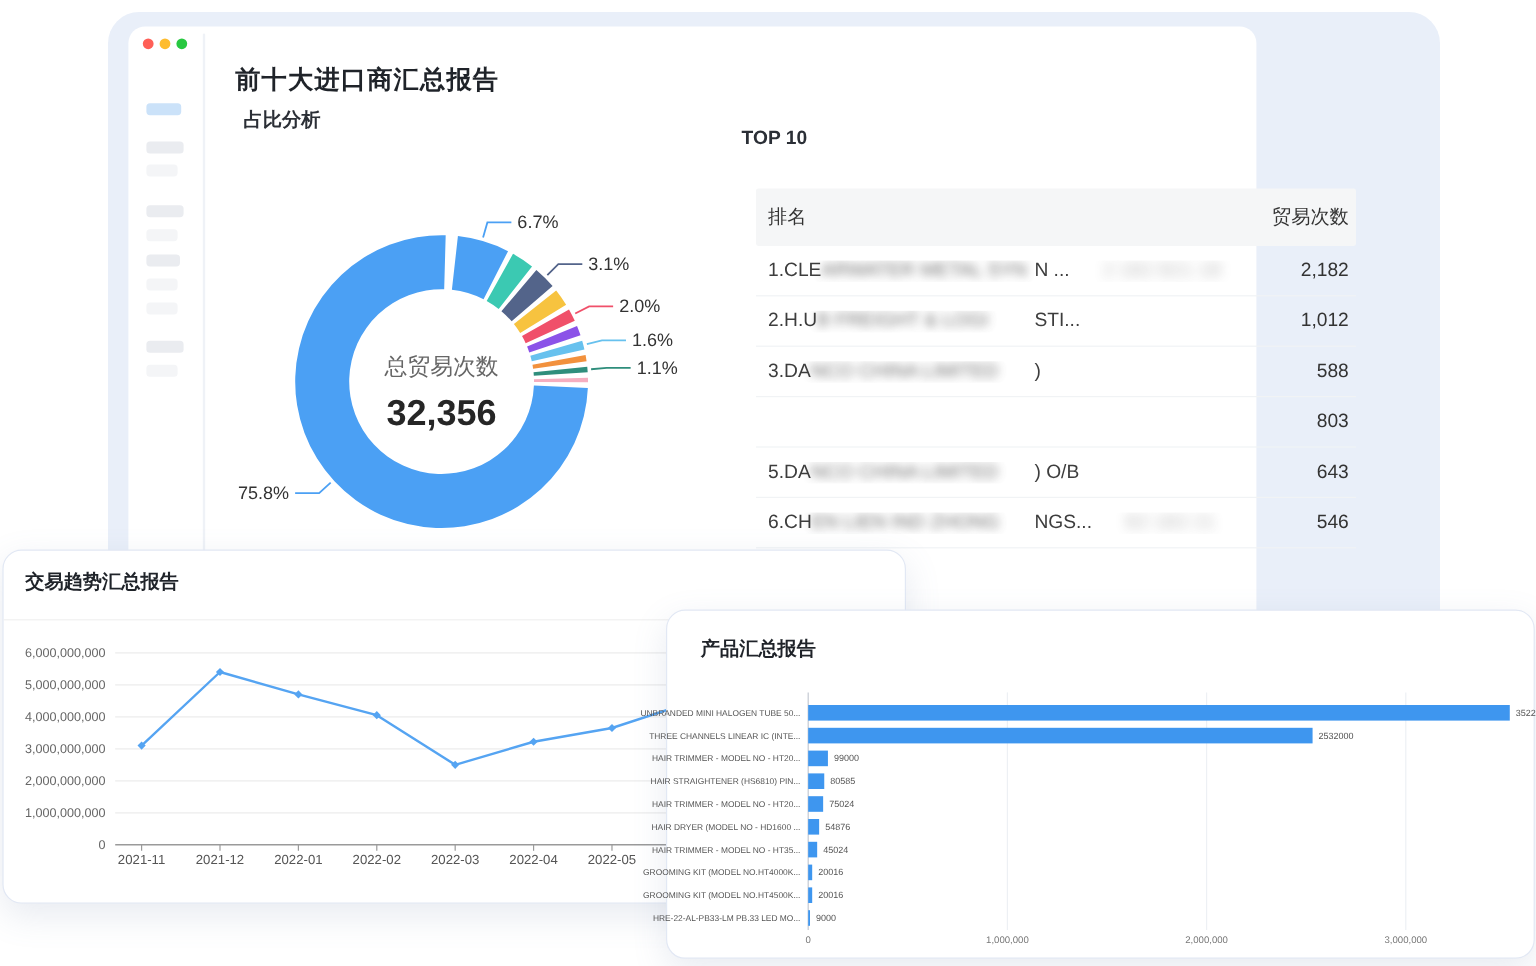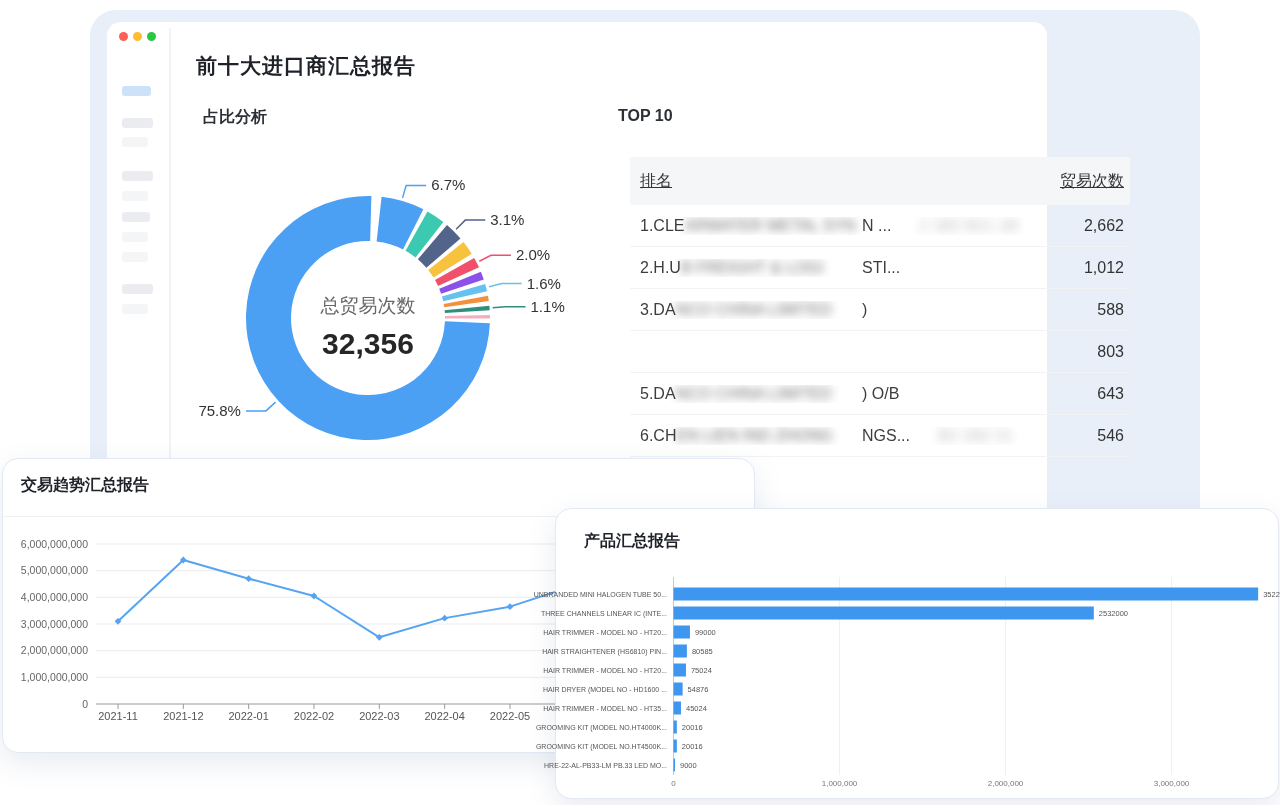--- a/index.html
+++ b/index.html
@@ -29,21 +29,21 @@
 
   .win-title{
     position:absolute;left:89px;top:30px;font-size:21px;font-weight:700;color:#1F2329;letter-spacing:1px;
   }
   .section-title{position:absolute;font-size:16px;font-weight:600;color:#2b2f36;}
 
   
   .top10{position:absolute;left:523px;top:135px;width:500px;}
   .thead{
     display:flex;align-items:center;height:48px;background:#F5F6F7;border-radius:2px;
-    font-size:16px;color:#333;padding:0 6px 0 10px;box-sizing:border-box;font-weight:500;text-decoration:underline;
+    font-size:16px;color:#333;padding:0 6px 0 10px;box-sizing:border-box;font-weight:500;
   }
   .thead .col-right{margin-left:auto;}
   .trow{
     display:flex;align-items:center;height:42px;border-bottom:1px solid #F1F3F5;
     font-size:16px;color:#3D3D3D;padding:0 6px 0 10px;box-sizing:border-box;white-space:nowrap;
   }
   .row-label{display:flex;align-items:center;overflow:hidden;flex:1;}
   .nameblock{display:inline-flex;width:222px;overflow:hidden;flex:none;align-items:center;}
   .blurred{filter:blur(4px);opacity:.8;color:#4a4a4a;white-space:nowrap;overflow:hidden;flex:1;}
   .extra-blur{filter:blur(5px);opacity:.38;color:#555;margin-left:28px;white-space:nowrap;overflow:hidden;}
@@ -80,21 +80,21 @@
         <div class="skel" style="top: 169px; width: 26px; background: rgb(244, 245, 247);"></div>
         <div class="skel" style="top: 190px; width: 28px; background: rgb(234, 236, 240);"></div>
         <div class="skel" style="top: 210px; width: 26px; background: rgb(244, 245, 247);"></div>
         <div class="skel" style="top: 230px; width: 26px; background: rgb(244, 245, 247);"></div>
         <div class="skel" style="top: 262px; width: 31px; background: rgb(234, 236, 240);"></div>
         <div class="skel" style="top: 282px; width: 26px; background: rgb(244, 245, 247);"></div>
       </div>
 
     <div class="win-title">前十大进口商汇总报告</div>
 
-    <div class="section-title" style="left:96px;top:85px;">占比分析</div>
+    <div class="section-title" style="left:96px;top:68px;">占比分析</div>
 
     <svg class="chart-layer" style="left:81px;top:136px;" width="400" height="300" id="donut-svg">
         <path d="M193.59920972917172,38.760313862407244A122,122 0 0 1 235.37906998859378,51.293244886996874L214.95236384526,91.38999882212097A77,77 0 0 0 188.58310777988706,83.47987022463408Z" fill="#4BA0F4"></path>
         <polyline points="214.55521992560168,39.87116592635513 218.14896279786424,27.37776718269606 238.14896279786424,27.37776718269606" fill="none" stroke="#4BA0F4" stroke-width="1.5"></polyline>
         <text x="243.14896279786424" y="32.37776718269606" font-size="15" fill="#333" text-anchor="start">6.7%</text>
         <path d="M239.51126514671188,53.49925201841182A122,122 0 0 1 255.353346669546,64.05275853001702L227.5590794553692,99.44313448205992A77,77 0 0 0 217.5603886581706,92.78231479850582Z" fill="#3BC9B2"></path>
         <path d="M258.98100934233497,67.01612955320695A122,122 0 0 1 272.48351082679545,80.43367405019882L238.37074043986271,109.78190903168286A77,77 0 0 0 229.84866983081798,101.31345881636832Z" fill="#53648A"></path>
         <polyline points="268.1089640461476,71.33314906508373 277.272296306947,62.11179656785244 297.272296306947,62.11179656785244" fill="none" stroke="#53648A" stroke-width="1.5"></polyline>
         <text x="302.272296306947" y="67.11179656785244" font-size="15" fill="#333" text-anchor="start">3.1%</text>
         <path d="M275.46971967903323,84.04256044068619A122,122 0 0 1 283.7817379515385,95.86458959546451L245.50158870711854,119.52109343320302A77,77 0 0 0 240.25547881381607,112.05964880272816Z" fill="#F7C33F"></path>
@@ -127,21 +127,21 @@
       <div id="top10-body">
           <div class="trow">
             <span class="row-label">
               <span class="nameblock">
                 <span>1.CLE</span>
                 <span class="blurred">ARWATER METAL SYN</span>
               </span>
               <span>N ...</span>
               <span class="extra-blur">2 1B2 B21 1B</span>
             </span>
-            <span class="row-value">2,662</span>
+            <span class="row-value">2,182</span>
           </div>
           <div class="trow">
             <span class="row-label">
               <span class="nameblock">
                 <span>2.H.U</span>
                 <span class="blurred">B FREIGHT &amp; LOGI</span>
               </span>
               <span>STI...</span>
             </span>
             <span class="row-value">1,012</span>

